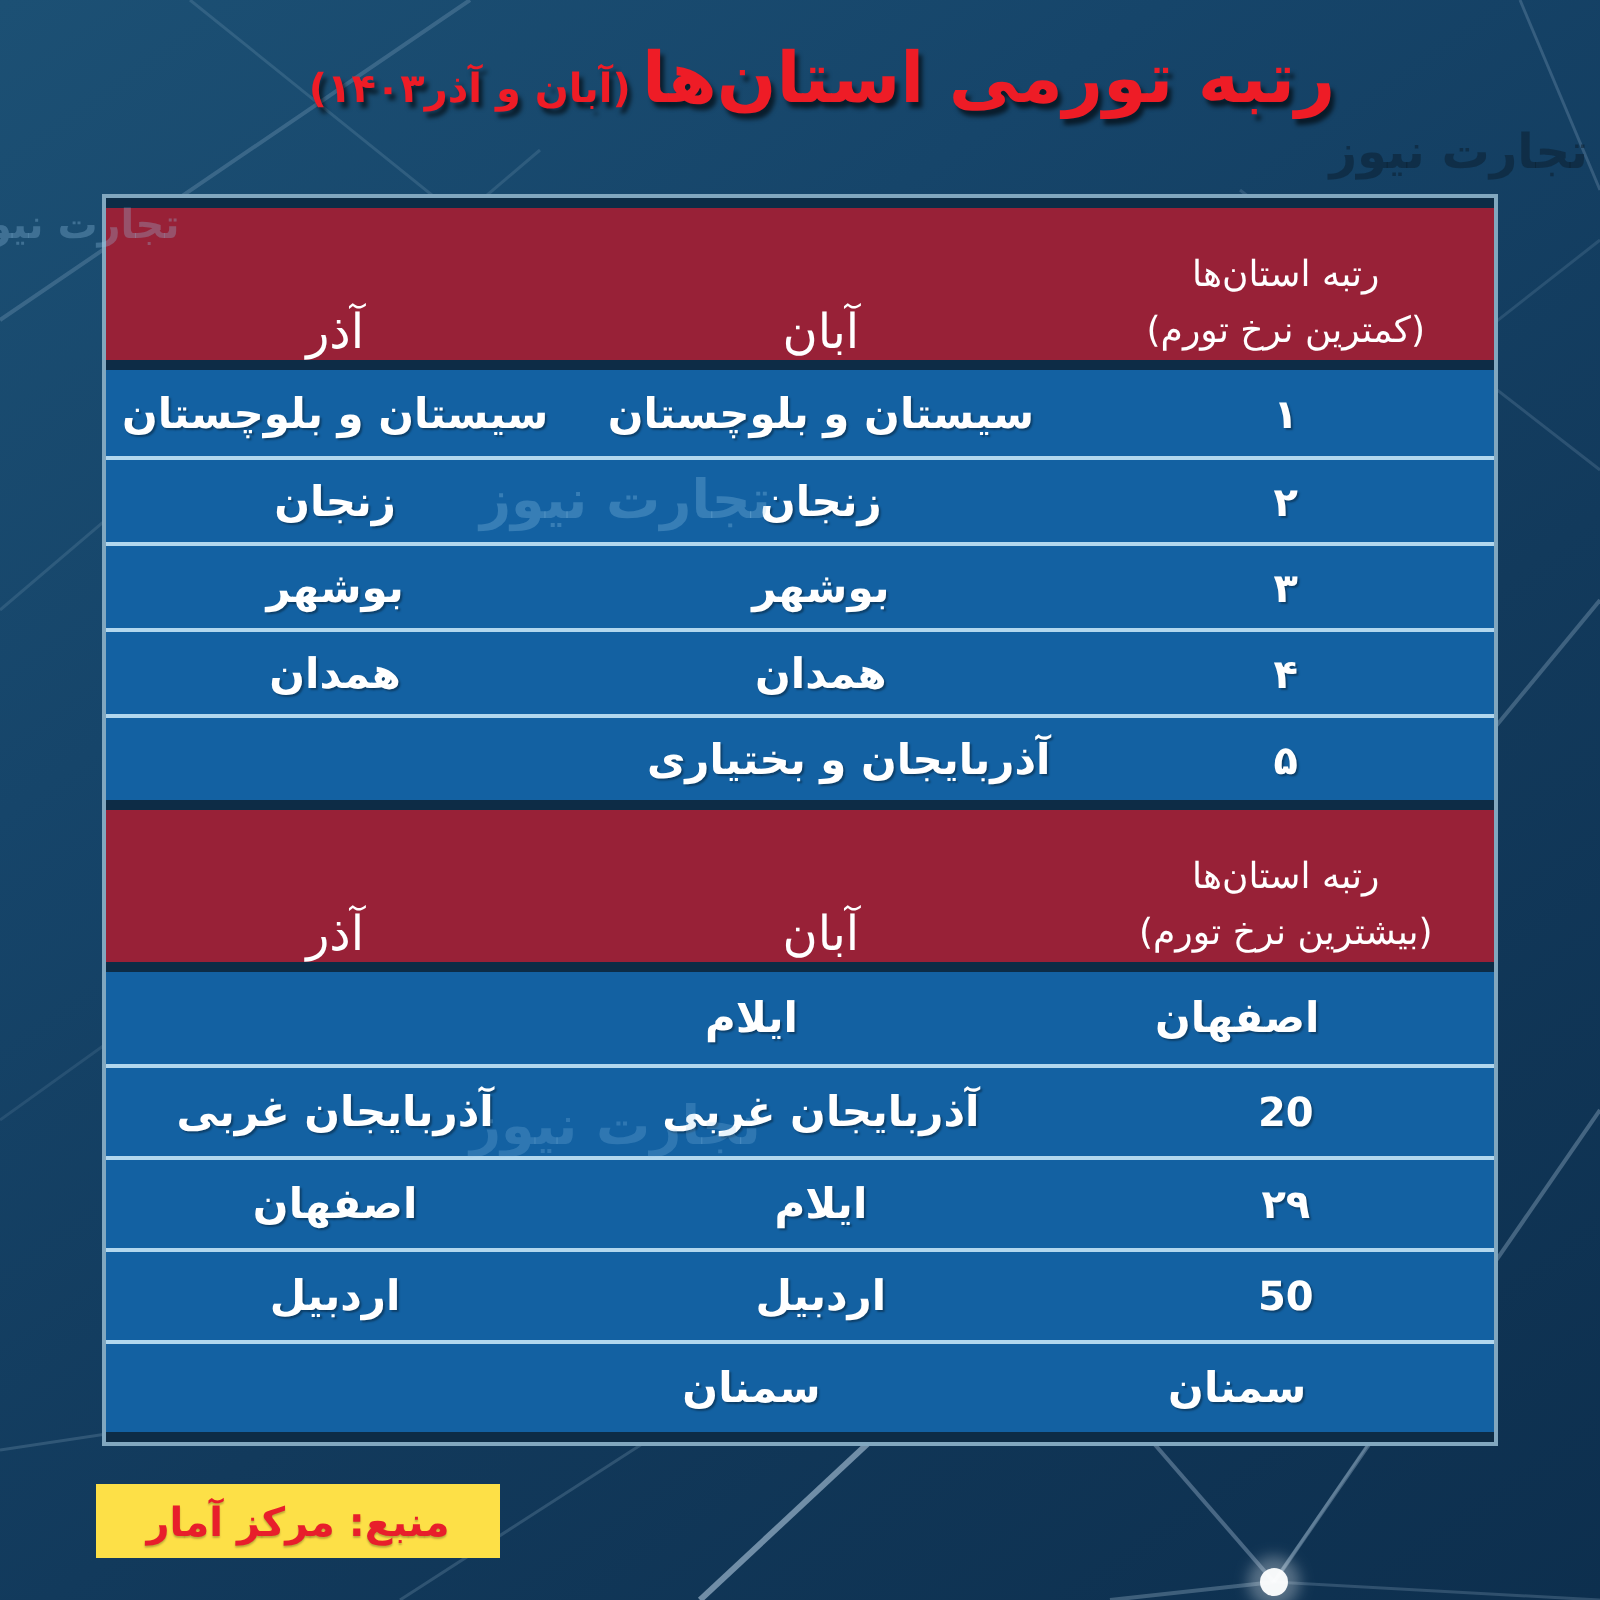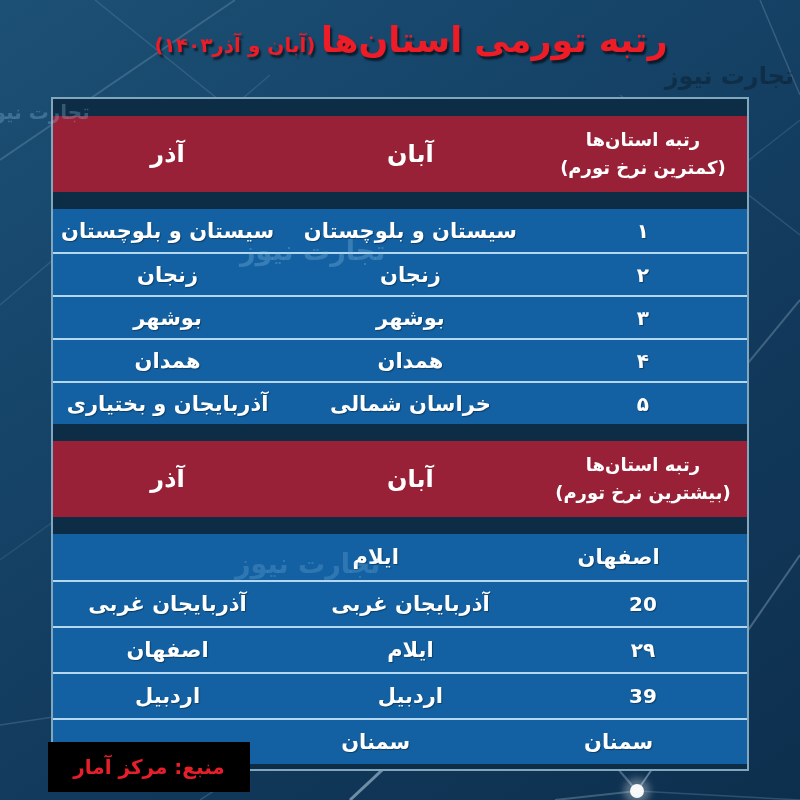--- a/index.html
+++ b/index.html
@@ -43,26 +43,26 @@
     position: absolute;
     top: 97px; left: 51px;
     width: 698px;
     z-index: 2;
     background: #0d2c46;
     border: 2px solid rgba(168,208,232,0.75);
     padding-bottom: 5px;
   }
   .sec-header {
     display: flex;
-    align-items: center;
+    align-items: flex-end;
     height: 76px;
-    margin: 17px 0;
+    margin: 5px 0;
     background: rgba(158,33,54,0.96);
     color: #ffffff;
-    font-weight: bold;
+    font-weight: normal;
   }
   .rank-col { width: 30%; text-align: center; }
   .aban-col { width: 37%; text-align: center; }
   .azar-col { width: 33%; text-align: center; }
   .sec-header .rank-col {
     display: flex; flex-direction: column; justify-content: center;
     font-size: 18px; line-height: 1.55;
   }
   .sec-header .aban-col, .sec-header .azar-col { font-size: 24px; }
 
@@ -77,23 +77,23 @@
     font-size: 21px;
     text-shadow: 1px 1px 1px rgba(0,0,0,0.35);
   }
   .row + .row { border-top: 2px solid rgba(196,228,246,0.9); }
   .sec2 .row { height: 46px; }
   .row .rank-col { font-size: 20px; }
 
   .source {
     position: absolute;
     top: 742px; left: 48px;
-    width: 202px; height: 50px;
+    width: 202px; height: 37px;
     z-index: 2;
-    background: #000000;
+    background: #fde047;
     color: #e81e2b;
     font-weight: bold;
     font-size: 20px;
     display: flex; align-items: center; justify-content: center;
     text-shadow: 0 1px 1px rgba(0,0,0,0.25);
   }
 </style>
 </head>
 <body>
 
@@ -176,21 +176,20 @@
         <div class="aban-col">بوشهر</div>
         <div class="azar-col">بوشهر</div>
       </div>
       <div class="row">
         <div class="rank-col">۴</div>
         <div class="aban-col">همدان</div>
         <div class="azar-col">همدان</div>
       </div>
       <div class="row">
         <div class="rank-col">۵</div>
-        <div class="aban-col">خراسان شمالی</div>
         <div class="azar-col">آذربایجان و بختیاری</div>
       </div>
     </div>
   </div>
 
   <div class="sec2">
     <div class="sec-header">
       <div class="rank-col">
         <span>رتبه استان‌ها</span>
         <span>(بیشترین نرخ تورم)</span>
@@ -207,21 +206,21 @@
         <div class="rank-col">20</div>
         <div class="aban-col">آذربایجان غربی</div>
         <div class="azar-col">آذربایجان غربی</div>
       </div>
       <div class="row">
         <div class="rank-col">۲۹</div>
         <div class="aban-col">ایلام</div>
         <div class="azar-col">اصفهان</div>
       </div>
       <div class="row">
-        <div class="rank-col">39</div>
+        <div class="rank-col">50</div>
         <div class="aban-col">اردبیل</div>
         <div class="azar-col">اردبیل</div>
       </div>
       <div class="row">
         <div class="aban-col">سمنان</div>
         <div class="azar-col">سمنان</div>
       </div>
     </div>
   </div>
 

